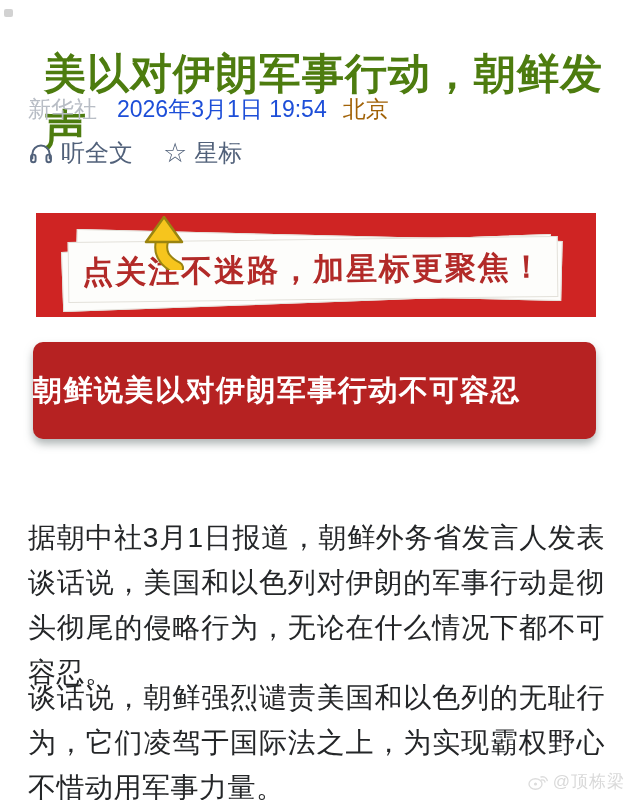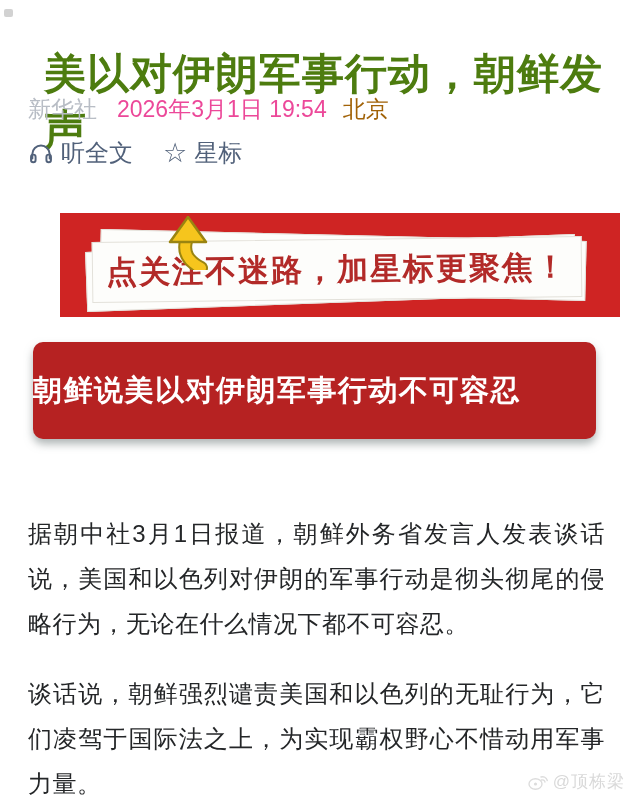--- a/index.html
+++ b/index.html
@@ -14,34 +14,34 @@
   .title{
     left:44px;top:18px;width:580px;
     font-size:42px;line-height:1.32;font-weight:700;color:#4d7c0f;letter-spacing:1px;
   }
   .meta{
     left:28px;top:94px;width:580px;display:flex;align-items:flex-start;
     font-size:23px;color:#b8bdc5;white-space:nowrap;
   }
   .meta .src1{color:#b8bdc5;margin-right:20px;}
   .meta .src2{color:#4c5b6e;margin-right:22px;font-weight:500;}
-  .meta .dt{color:#ec4899;margin-right:16px;}
+  .meta .dt{color:#1d4ed8;margin-right:16px;}
   .meta .loc{color:#a16207;}
   .actions{
     left:28px;top:137px;display:flex;align-items:center;
     font-size:24px;color:#51617a;
   }
   .act{display:flex;align-items:center;cursor:pointer;}
   .act + .act{margin-left:30px;}
   .act .ic{display:inline-flex;margin-right:7px;}
   .act .star{font-size:27px;line-height:1;margin-right:7px;color:#51617a;}
 
   
   .banner{
-    left:36px;top:213px;width:560px;height:104px;background:#cf2423;margin-left:24px;
+    left:36px;top:213px;width:560px;height:104px;background:#cf2423;
   }
   .paper{
     position:absolute;background:#fdfdfb;border:1px solid #e3e1da;
   }
   .paper.p1{left:40px;top:22px;width:484px;height:58px;transform:rotate(1.4deg);}
   .paper.p2{left:26px;top:30px;width:488px;height:58px;transform:rotate(-2.1deg);}
   .paper.main{
     left:32px;top:26px;width:488px;height:59px;transform:rotate(-0.7deg);
     display:flex;align-items:center;justify-content:center;
   }
@@ -57,21 +57,21 @@
     box-shadow:0 5px 9px rgba(110,120,120,0.55);
     display:flex;align-items:center;
   }
   .hbox-text{
     font-size:29px;font-weight:700;color:#ffffff;letter-spacing:1.5px;
   }
 
   
   .para{
     left:28px;width:577px;
-    font-size:24px;line-height:45px;color:#242628;letter-spacing:0.5px;
+    font-size:28px;line-height:45px;color:#242628;letter-spacing:0.5px;
     text-align:justify;
   }
   .para.p-1{top:487px;}
   .para.p-2{top:647px;}
 
   
   .watermark{
     right:6px;top:770px;display:flex;align-items:center;
     font-size:17px;color:#d9d9d9;letter-spacing:1px;
   }

